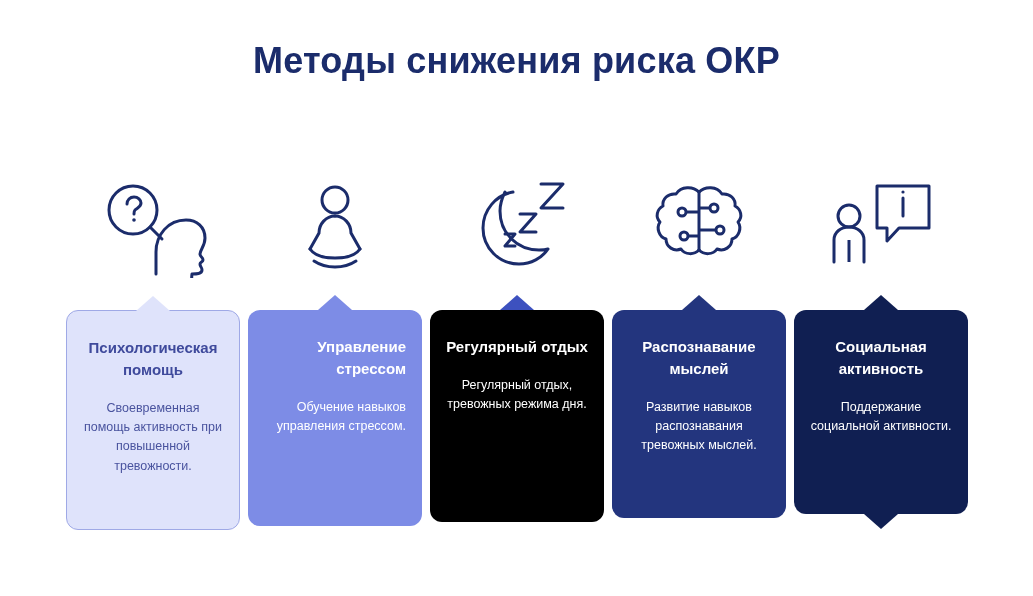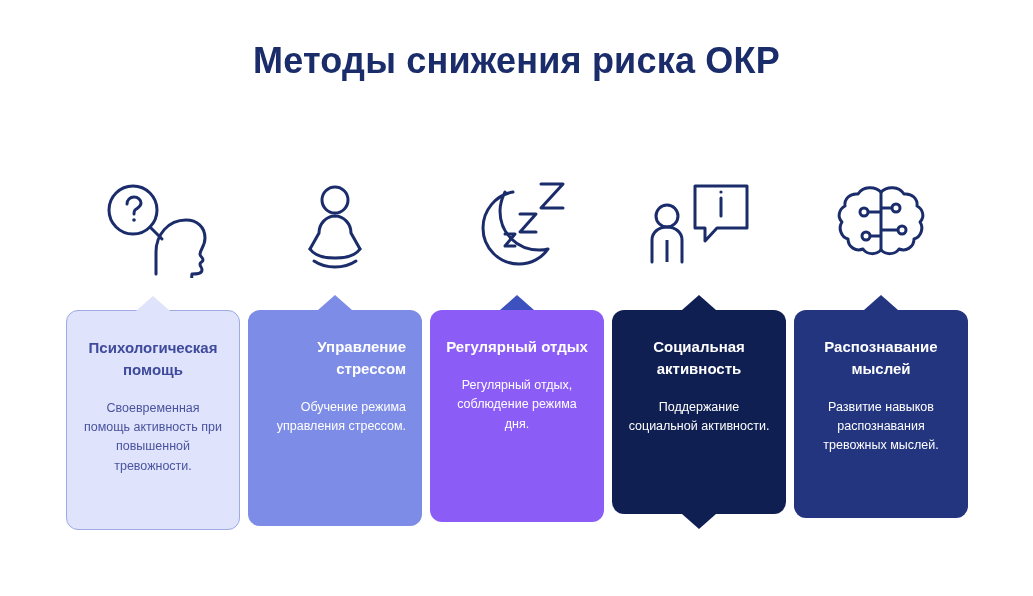--- a/index.html
+++ b/index.html
@@ -99,21 +99,21 @@
   .c0 { background: #dfe3fb; border: 1.5px solid #9fa9e6; }
   .c0 .pointer { border-bottom: 15px solid #dfe3fb; }
   .c0 .card-title { color: #3f4a9c; }
   .c0 .card-text { color: #49539e; }
 
   .c1 { background: #7d8ce6; text-align: right; }
   .c1 .pointer { border-bottom: 15px solid #7d8ce6; }
   .c1 .card-title { color: #ffffff; }
   .c1 .card-text { color: #ffffff; }
 
-  .c2 { background: #8b5cf6; }
+  .c2 { background: #000000; }
   .c2 .pointer { border-bottom: 15px solid #3d51bf; }
   .c2 .card-title { color: #ffffff; }
   .c2 .card-text { color: #ffffff; }
 
   .c3 { background: #23357e; }
   .c3 .pointer { border-bottom: 15px solid #23357e; }
   .c3 .card-title { color: #ffffff; }
   .c3 .card-text { color: #ffffff; }
 
   .c4 { background: #101f52; }
@@ -161,56 +161,37 @@
           <circle cx="55" cy="22" r="13"></circle>
           <path d="M55 38c-9 0-16 8-16 17l-9 16" stroke-linecap="round"></path>
           <path d="M55 38c9 0 16 8 16 17l9 16" stroke-linecap="round"></path>
           <path d="M30 71c4 6 14 9 25 9s21-3 25-9" stroke-linecap="round"></path>
           <path d="M34 83c6 4 13 6 21 6s15-2 21-6" stroke-linecap="round"></path>
         </svg>
       </div>
       <div class="card c1 h1">
         <div class="pointer"></div>
         <div class="card-title">Управление стрессом</div>
-        <div class="card-text">Обучение режима управления стрессом.</div>
+        <div class="card-text">Обучение навыков управления стрессом.</div>
       </div>
     </div>
 
     <div class="col">
       <div class="icon-wrap">
         <svg width="120" height="100" viewBox="0 0 120 100" fill="none" stroke="#1b2c6b" stroke-width="3">
           <path d="M56 14c-17 3-30 18-30 36 0 20 16 36 36 36 12 0 23-6 29-15-3 1-6 1-9 1-22 0-39-17-39-39 0-7 2-13 5-19" stroke-linecap="round" stroke-linejoin="round"></path>
           <path d="M84 6h22L84 30h22" stroke-linecap="round" stroke-linejoin="round"></path>
           <path d="M63 36h16L63 54h16" stroke-linecap="round" stroke-linejoin="round"></path>
           <path d="M48 56h10l-10 12h10" stroke-linecap="round" stroke-linejoin="round"></path>
         </svg>
       </div>
       <div class="card c2 h2">
         <div class="pointer"></div>
         <div class="card-title">Регулярный отдых</div>
-        <div class="card-text">Регулярный отдых, соблюдение режима дня.</div>
-      </div>
-    </div>
-
-    <div class="col">
-      <div class="icon-wrap">
-        <svg width="120" height="100" viewBox="0 0 120 100" fill="none" stroke="#1b2c6b" stroke-width="3">
-          <circle cx="28" cy="38" r="11"></circle>
-          <path d="M13 84V62c0-8 7-13 15-13s15 5 15 13v22" stroke-linecap="round" stroke-linejoin="round"></path>
-          <line x1="28" y1="62" x2="28" y2="84"></line>
-          <path d="M56 8h52v42H78l-12 13V50H56z" stroke-linejoin="round"></path>
-          <line x1="82" y1="20" x2="82" y2="38" stroke-linecap="round"></line>
-          <circle cx="82" cy="14" r="1.6" fill="#1b2c6b" stroke="none"></circle>
-        </svg>
-      </div>
-      <div class="card c4 h4">
-        <div class="pointer"></div>
-        <div class="card-title">Социальная активность</div>
-        <div class="card-text">Поддержание социальной активности.</div>
-        <div class="pointer-down"></div>
+        <div class="card-text">Регулярный отдых, тревожных режима дня.</div>
       </div>
     </div>
 
     <div class="col">
       <div class="icon-wrap">
         <svg width="110" height="100" viewBox="0 0 110 100" fill="none" stroke="#1b2c6b" stroke-width="3">
           <path d="M55 14c-6-6-18-6-23 2-8-1-14 5-13 12-6 3-8 11-3 16-4 6-1 15 6 17 0 8 8 13 15 10 4 6 13 6 18 1" stroke-linecap="round" stroke-linejoin="round"></path>
           <path d="M55 14c6-6 18-6 23 2 8-1 14 5 13 12 6 3 8 11 3 16 4 6 1 15-6 17 0 8-8 13-15 10-4 6-13 6-18 1" stroke-linecap="round" stroke-linejoin="round"></path>
           <line x1="55" y1="14" x2="55" y2="72"></line>
           <circle cx="38" cy="34" r="4"></circle>
@@ -223,14 +204,33 @@
           <line x1="55" y1="58" x2="44" y2="58"></line>
         </svg>
       </div>
       <div class="card c3 h3">
         <div class="pointer"></div>
         <div class="card-title">Распознавание мыслей</div>
         <div class="card-text">Развитие навыков распознавания тревожных мыслей.</div>
       </div>
     </div>
 
+    <div class="col">
+      <div class="icon-wrap">
+        <svg width="120" height="100" viewBox="0 0 120 100" fill="none" stroke="#1b2c6b" stroke-width="3">
+          <circle cx="28" cy="38" r="11"></circle>
+          <path d="M13 84V62c0-8 7-13 15-13s15 5 15 13v22" stroke-linecap="round" stroke-linejoin="round"></path>
+          <line x1="28" y1="62" x2="28" y2="84"></line>
+          <path d="M56 8h52v42H78l-12 13V50H56z" stroke-linejoin="round"></path>
+          <line x1="82" y1="20" x2="82" y2="38" stroke-linecap="round"></line>
+          <circle cx="82" cy="14" r="1.6" fill="#1b2c6b" stroke="none"></circle>
+        </svg>
+      </div>
+      <div class="card c4 h4">
+        <div class="pointer"></div>
+        <div class="card-title">Социальная активность</div>
+        <div class="card-text">Поддержание социальной активности.</div>
+        <div class="pointer-down"></div>
+      </div>
+    </div>
+
   </div>
 </div>
 
 </body></html>

